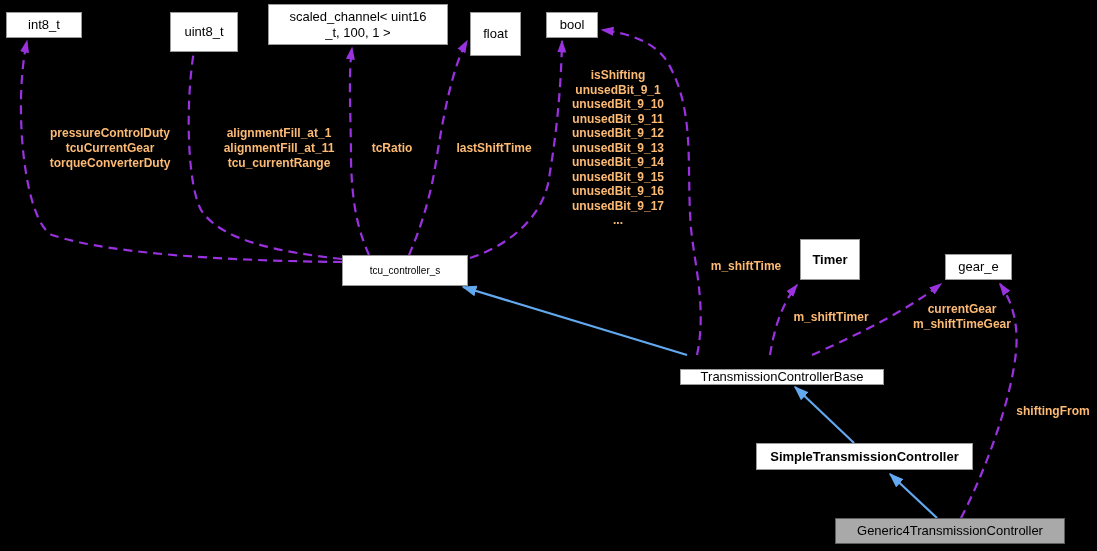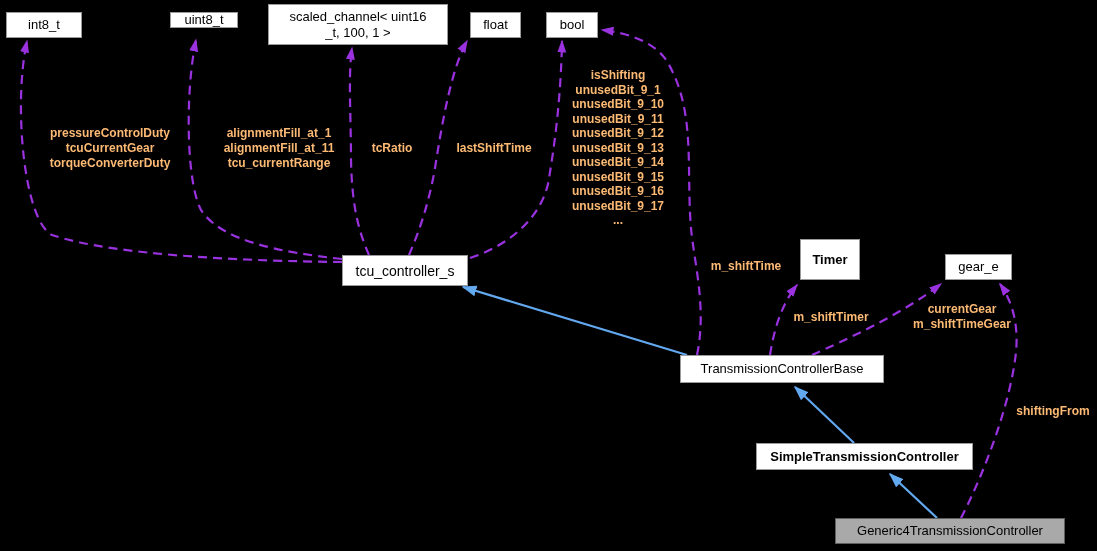--- a/index.html
+++ b/index.html
@@ -79,25 +79,25 @@
 unusedBit_9_16
 unusedBit_9_17
 ...</div>
   <div class="edge-label" style="left:746px; top:259px;">m_shiftTime</div>
   <div class="edge-label" style="left:831px; top:310px;">m_shiftTimer</div>
   <div class="edge-label" style="left:962px; top:302px;">currentGear
 m_shiftTimeGear</div>
   <div class="edge-label" style="left:1053px; top:404px;">shiftingFrom</div>
 
   <div class="node" style="left:6px; top:12px; width:76px; height:26px;">int8_t</div>
-  <div class="node" style="left:170px; top:12px; width:68px; height:16px;">uint8_t</div>
+  <div class="node" style="left:170px; top:12px; width:68px; height:40px;">uint8_t</div>
   <div class="node" style="left:268px; top:4px; width:180px; height:41px;">scaled_channel&lt; uint16
 _t, 100, 1 &gt;</div>
-  <div class="node" style="left:470px; top:12px; width:51px; height:26px;">float</div>
+  <div class="node" style="left:470px; top:12px; width:51px; height:44px;">float</div>
   <div class="node" style="left:546px; top:12px; width:52px; height:26px;">bool</div>
-  <div class="node" style="left:342px; top:255px; width:126px; height:31px; font-size:14px;">tcu_controller_s</div>
+  <div class="node" style="left:342px; top:255px; width:126px; height:31px; font-size:10px;">tcu_controller_s</div>
   <div class="node" style="left:800px; top:239px; width:60px; height:41px;font-weight:bold;">Timer</div>
   <div class="node" style="left:945px; top:254px; width:67px; height:26px;">gear_e</div>
-  <div class="node" style="left:680px; top:355px; width:204px; height:28px;">TransmissionControllerBase</div>
+  <div class="node" style="left:680px; top:369px; width:204px; height:16px;">TransmissionControllerBase</div>
   <div class="node" style="left:756px; top:443px; width:217px; height:27px;font-weight:bold;">SimpleTransmissionController</div>
   <div class="node hl" style="left:835px; top:518px; width:230px; height:26px;">Generic4TransmissionController</div>
 
 </div>
 
 </body></html>

